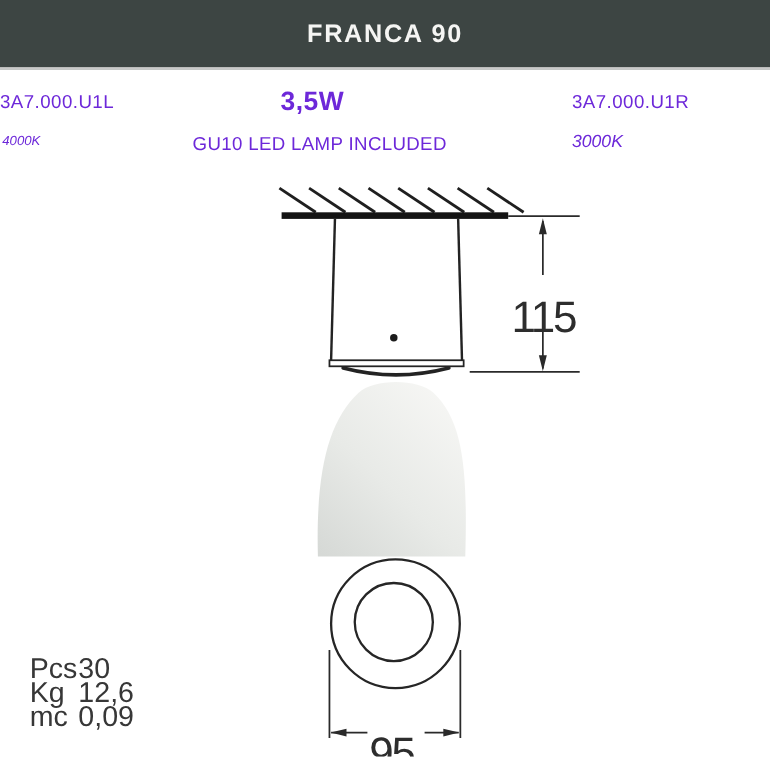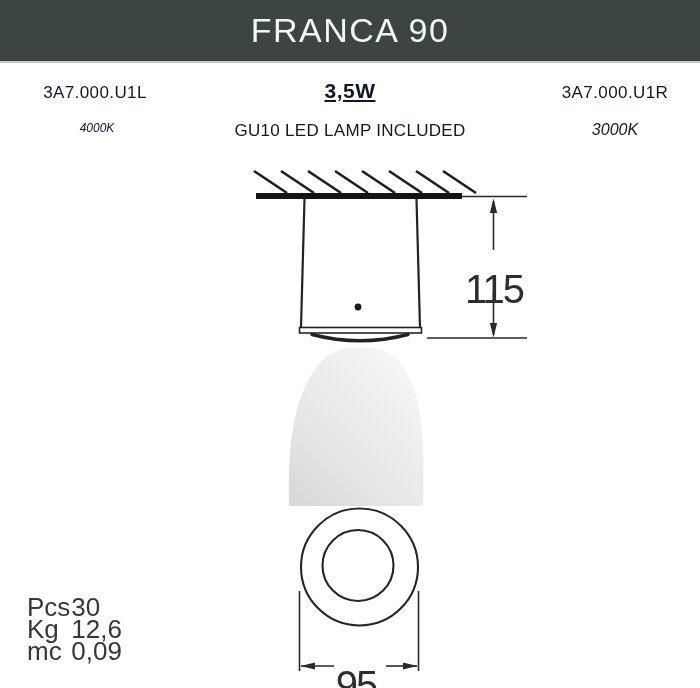--- a/index.html
+++ b/index.html
@@ -20,34 +20,33 @@
     left: 0; top: 0;
     width: 700px; height: 61px;
     background: #3d4543;
     border-bottom: 2px solid #c9c9c9;
     display: flex;
     align-items: center;
     justify-content: center;
   }
   .title-bar .title {
     color: #f5f5f3;
-    font-size: 34px;
-    font-weight: normal;
+    font-size: 23px;
+    font-weight: bold;
     letter-spacing: 1.5px;
   }
   
   .info-text {
     position: absolute;
-    color: #0f172a;
-    text-align: center;
+    color: #6d28d9;
     white-space: nowrap;
   }
   .code-left   { left: 0px;   top: 83px;  width: 190px; font-size: 17px; letter-spacing: .4px; }
   .code-right  { left: 520px; top: 83px;  width: 190px; font-size: 17px; letter-spacing: .4px; }
-  .wattage     { left: 255px; top: 79px;  width: 190px; font-size: 21px; font-weight: bold; letter-spacing: .5px; text-decoration: underline; }
+  .wattage     { left: 255px; top: 79px;  width: 190px; font-size: 24px; font-weight: bold; letter-spacing: .5px; }
   .kelvin-left { left: 2px;   top: 121px; width: 190px; font-size: 12px; font-style: italic; }
   .kelvin-right{ left: 520px; top: 121px; width: 190px; font-size: 16px; font-style: italic; }
   .lamp-line   { left: 175px; top: 121px; width: 350px; font-size: 17px; letter-spacing: .3px; }
   
   .drawing-svg {
     position: absolute;
     left: 0; top: 0;
     width: 700px; height: 688px;
   }
   .dim-label {

